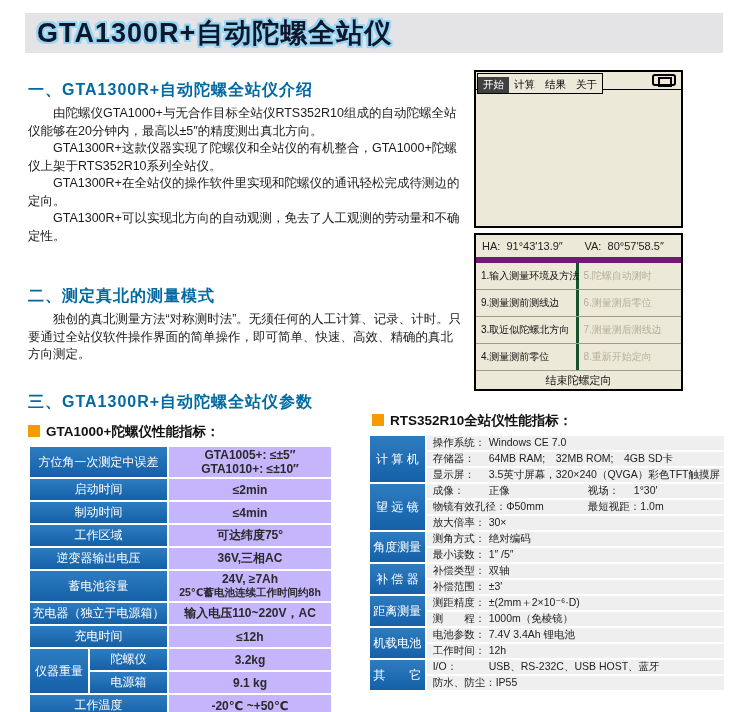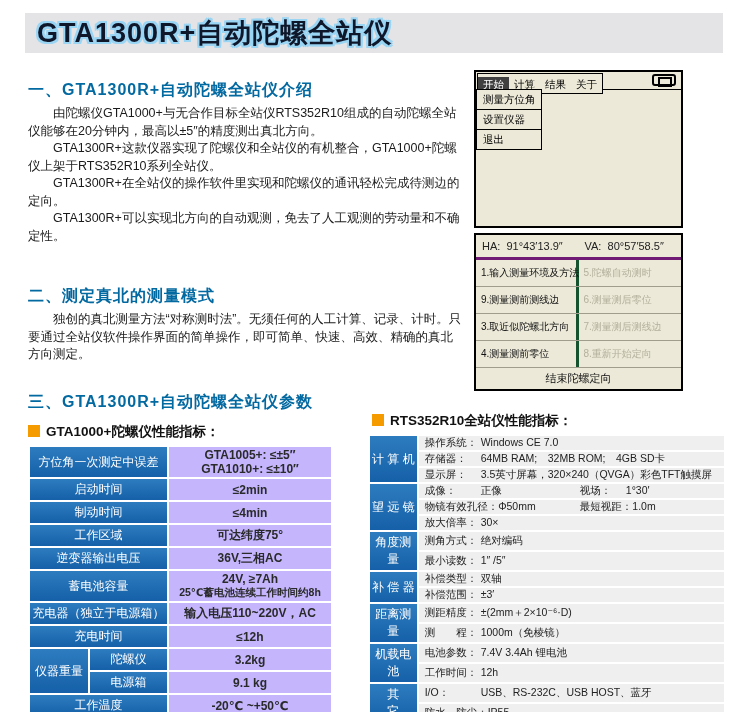--- a/index.html
+++ b/index.html
@@ -26,21 +26,21 @@
   .menubox{display:inline-block;border:1px solid #000;margin:1px 0 0 1px;background:#ece9d8;}
   .menuitem{display:inline-block;padding:1px 5px;font-size:10.5px;color:#000;}
   .menuitem.active{background:#404040;color:#fff;}
   .battery{position:absolute;right:5px;top:2px;width:24px;height:12px;border:2px solid #000;border-radius:3px;box-sizing:border-box;}
   .battery-inner{position:absolute;right:2px;top:1px;width:10px;height:6px;border:2px solid #000;}
   .dropdown{position:absolute;left:0;top:17px;width:64px;border:1px solid #000;background:#ece9d8;z-index:5;}
   .dropdown .ditem{padding:3px 5px 2px 6px;font-size:10.5px;color:#000;}
   .dropdown .ditem.sep{border-bottom:1px solid #000;}
 
   .d2 .inner{display:flex;flex-direction:column;height:100%;}
-  .hava{height:22px;border-bottom:3px solid #701a75;display:flex;align-items:center;font-size:11px;color:#222;}
+  .hava{height:22px;border-bottom:6px solid #701a75;display:flex;align-items:center;font-size:11px;color:#222;}
   .hava .hcell{width:50%;padding-left:6px;white-space:nowrap;}
   .btnrow{height:26px;display:flex;border-bottom:1px solid #a09d8c;}
   .btnrow .bcell{width:50%;display:flex;align-items:center;padding-left:5px;font-size:10px;box-sizing:border-box;white-space:nowrap;}
   .btnrow .bcell.left{border-right:3px solid #14532d;color:#111;}
   .btnrow .bcell.right{color:#b3b09c;}
   .d2 .footer{flex:1;display:flex;align-items:center;justify-content:center;font-size:11px;color:#111;}
 
   
   .spec-hdr{position:absolute;font-size:13.5px;font-weight:bold;color:#111;white-space:nowrap;}
   .bullet{display:inline-block;width:12px;height:12px;background:#f59b00;margin-right:6px;vertical-align:-1px;}
@@ -50,21 +50,21 @@
   .spec td{box-sizing:border-box;}
   .spec .lbl{background:linear-gradient(180deg,#2e7cc0,#1560a8);color:#fff;text-align:center;vertical-align:middle;font-size:12px;padding:2px 1px;}
   .lt{left:28px;top:445px;width:305px;}
   .lt .val{background:#c4b5fd;color:#2a2a2a;text-align:center;vertical-align:middle;font-size:12px;font-weight:bold;padding:1px 2px;height:18px;}
   .lt .val .sub{font-size:10.5px;font-weight:bold;}
   .lt .tall{height:28px;}
 
   
   .rt{left:368px;top:434px;width:358px;}
   .rt .lbl{font-size:12px;}
-  .rt .rval{background:#efefef;color:#222;font-size:10.5px;padding:0 12px 0 6px;height:14px;vertical-align:middle;white-space:nowrap;}
+  .rt .rval{background:#efefef;color:#222;font-size:10.5px;padding:0 4px 0 6px;height:14px;vertical-align:middle;white-space:nowrap;}
   .rt .rk{display:inline-block;min-width:56px;}
   .rt .h1{display:inline-block;width:54%;}
   .rt .h2{display:inline-block;width:45%;}
   .rt .h2 .rk{min-width:46px;}
 </style>
 </head>
 <body>
 
 <div class="page">
 
@@ -88,25 +88,20 @@
   <div class="sec-h" style="left:28px;top:392px;">三、GTA1300R+自动陀螺全站仪参数</div>
 
   <div class="device d1">
     <div class="menubar">
       <span class="menubox">
         <span class="menuitem active">开始</span><span class="menuitem">计算</span><span class="menuitem">结果</span><span class="menuitem">关于</span>
       </span>
       <span class="battery">
           <span class="battery-inner"></span>
         </span>
-    </div>
-    <div class="dropdown">
-      <div class="ditem sep">测量方位角</div>
-      <div class="ditem sep">设置仪器</div>
-      <div class="ditem">退出</div>
     </div>
   </div>
 
   <div class="device d2">
     <div class="inner">
       <div class="hava">
         <div class="hcell"><span>HA:</span>&nbsp;&nbsp;<span>91°43′13.9″</span></div>
         <div class="hcell"><span>VA:</span>&nbsp;&nbsp;<span>80°57′58.5″</span></div>
       </div>
       <div class="btnrow">

